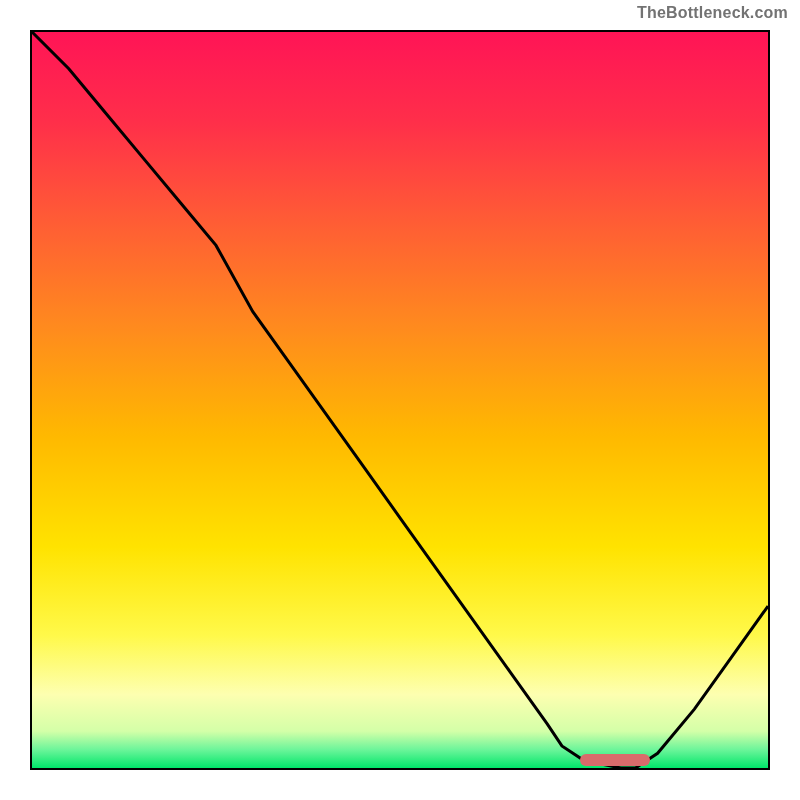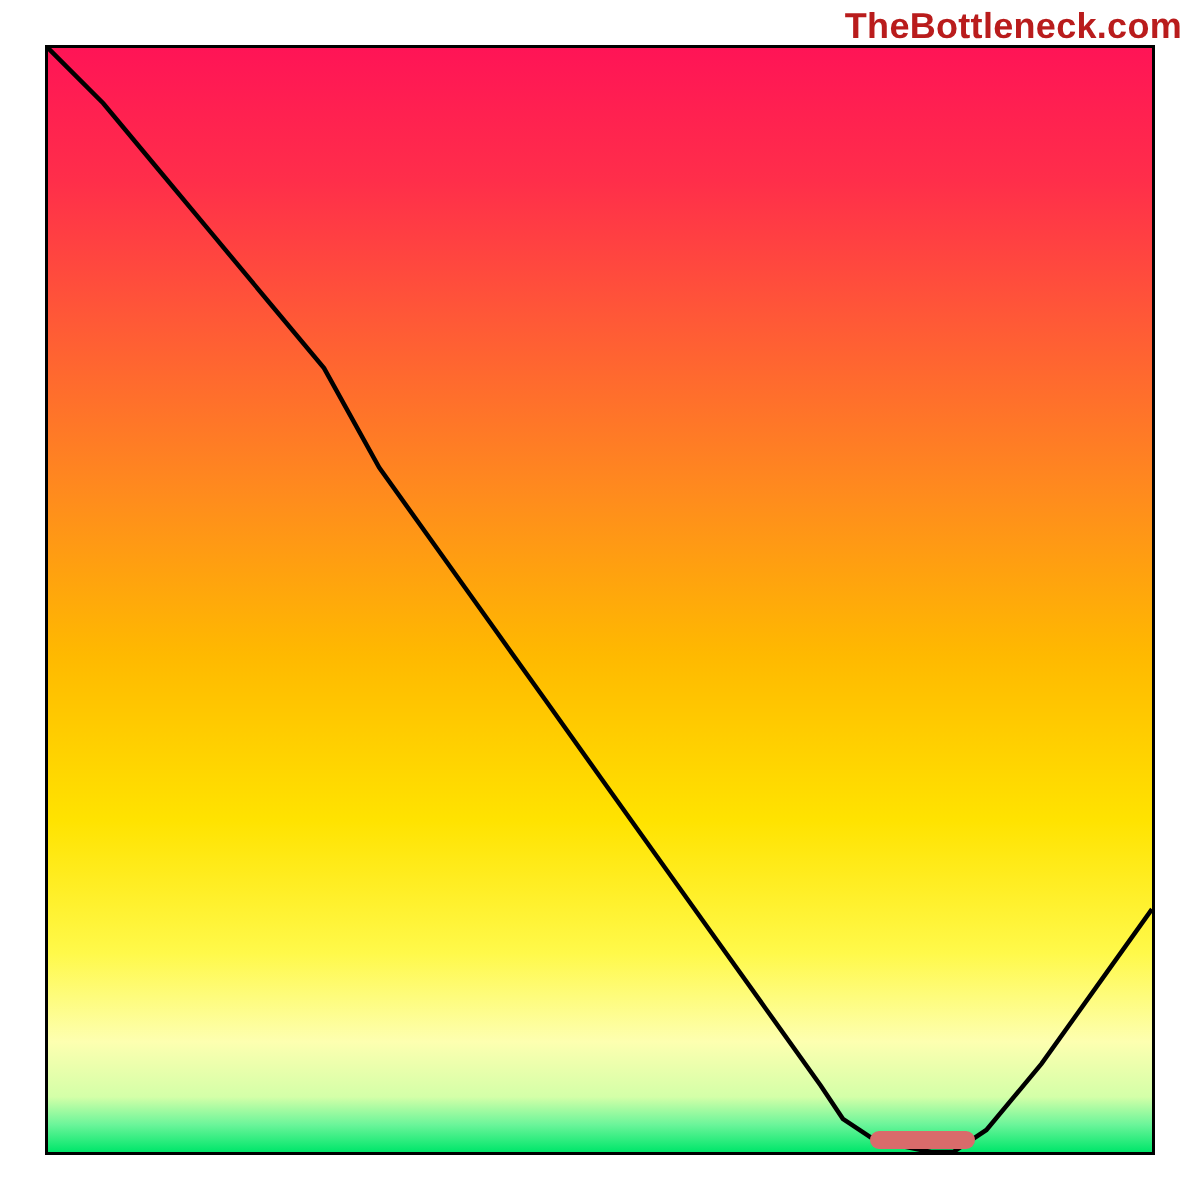--- a/index.html
+++ b/index.html
@@ -12,23 +12,23 @@
   }
   .container {
     position: relative;
     width: 800px;
     height: 800px;
   }
   .watermark {
     position: absolute;
     top: 4px;
     right: 12px;
-    font-size: 24px;
+    font-size: 16px;
     font-weight: bold;
-    color: #b91c1c;
+    color: #737373;
     letter-spacing: 0.2px;
   }
   .plot-frame {
     position: absolute;
     left: 30px;
     top: 30px;
     width: 740px;
     height: 740px;
     border: 2px solid #000000;
     box-sizing: border-box;

